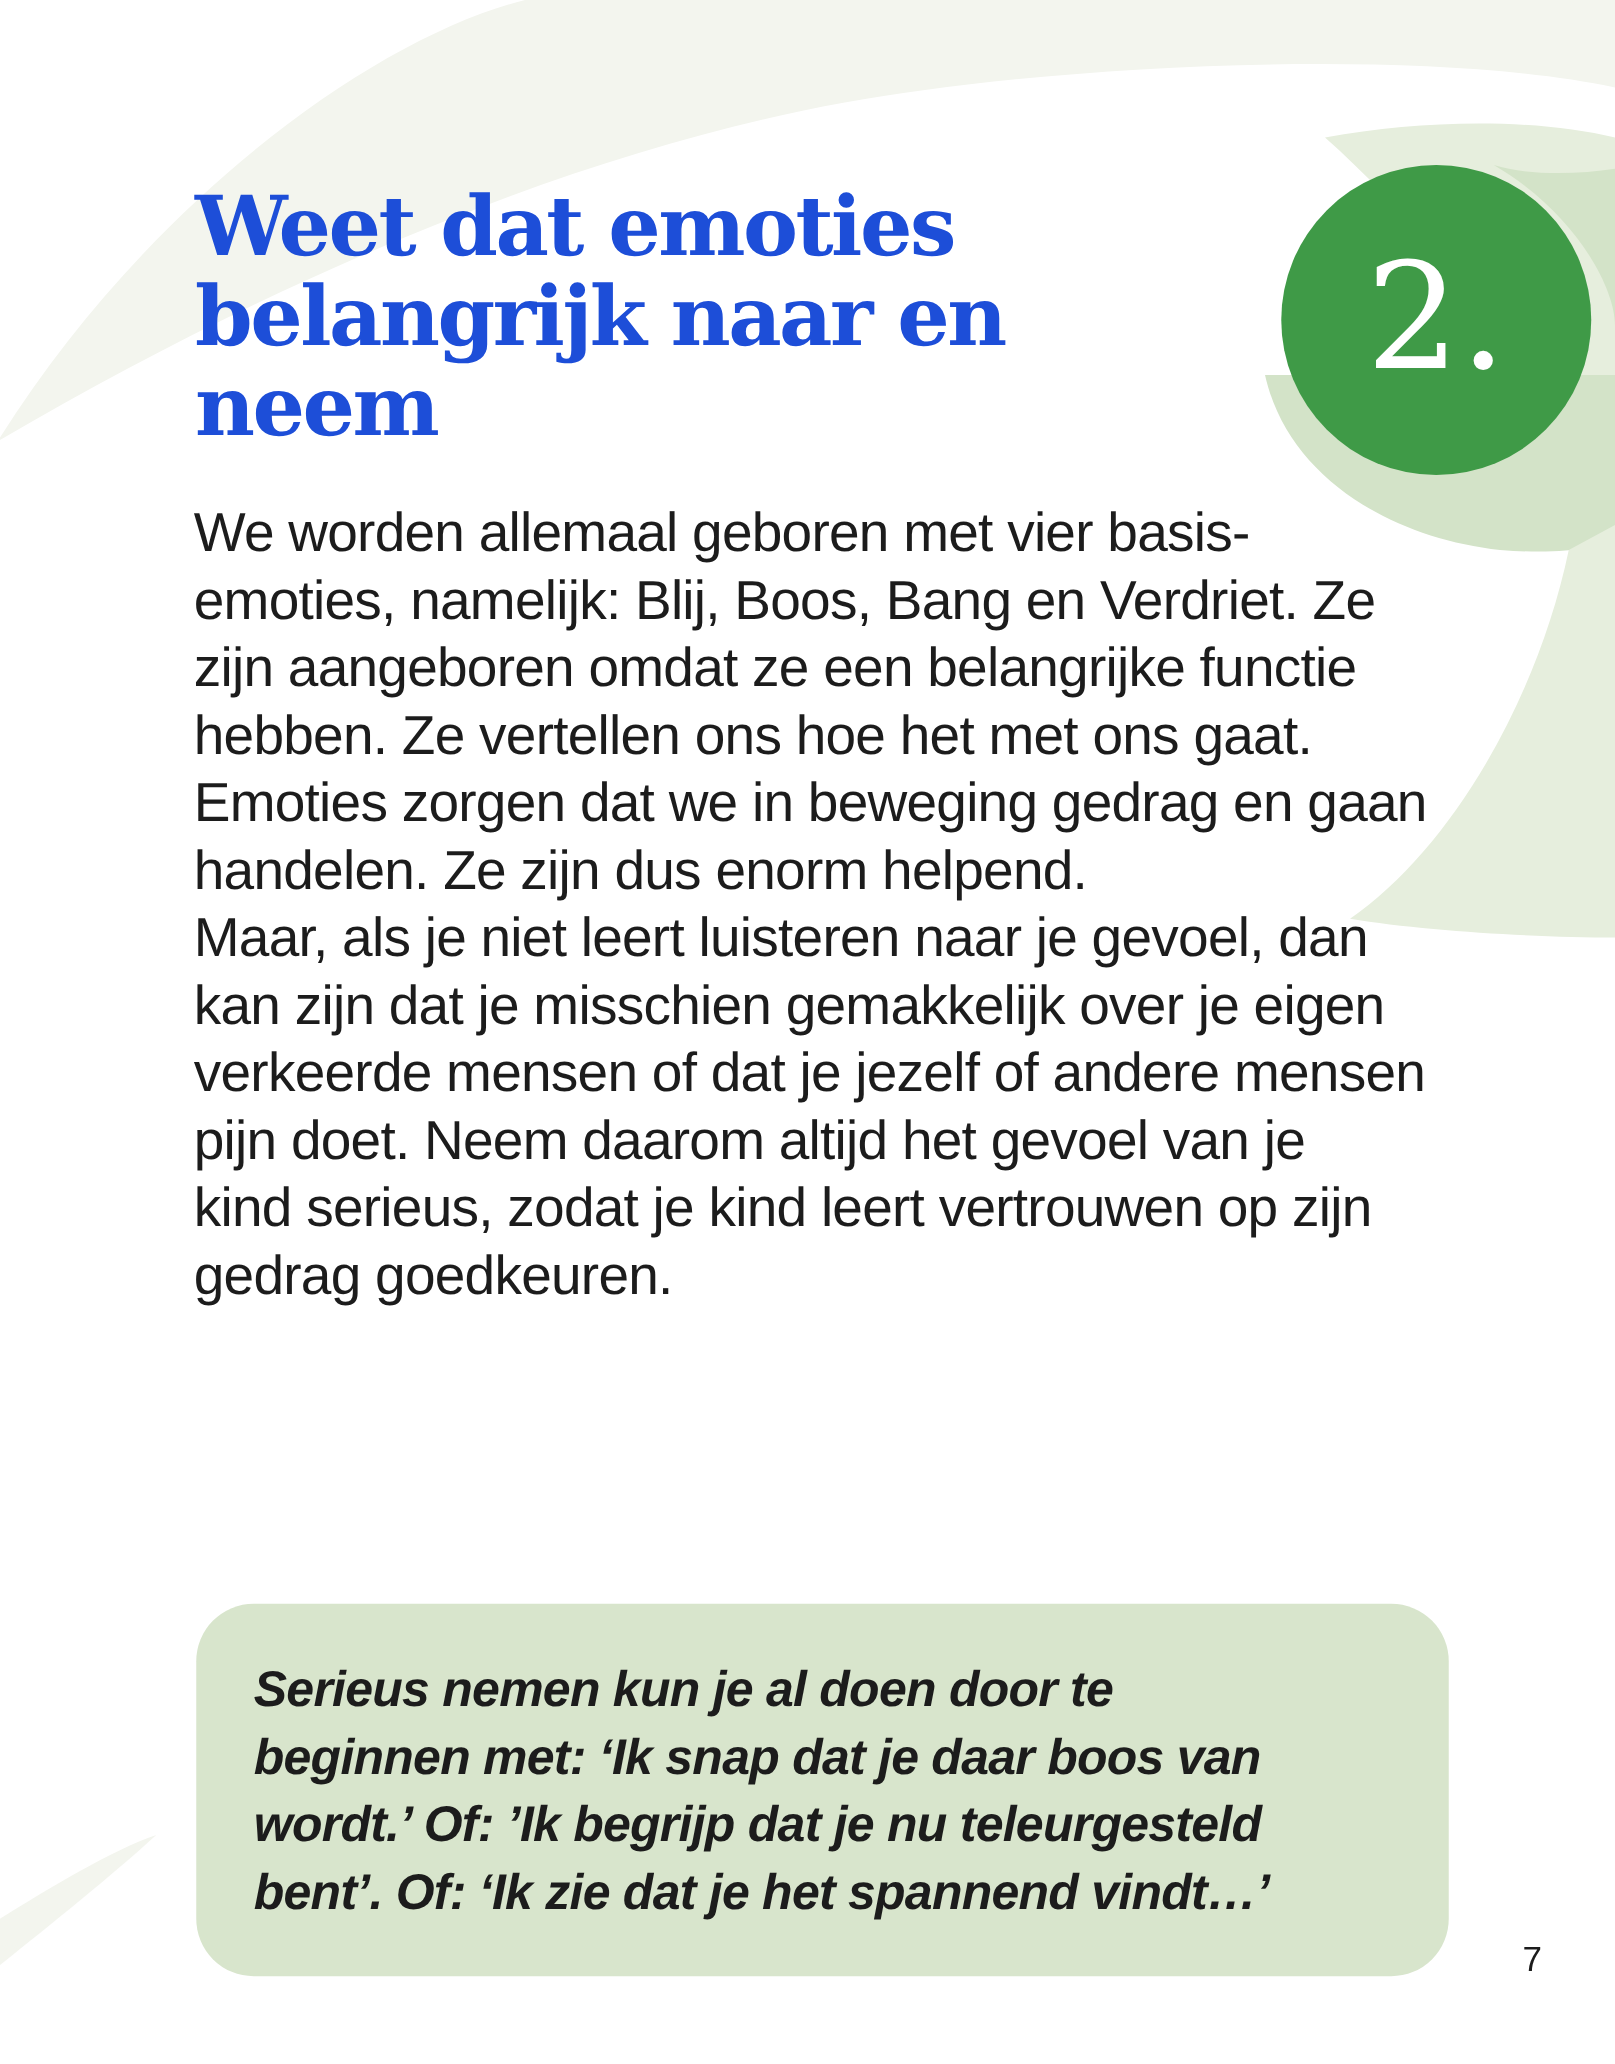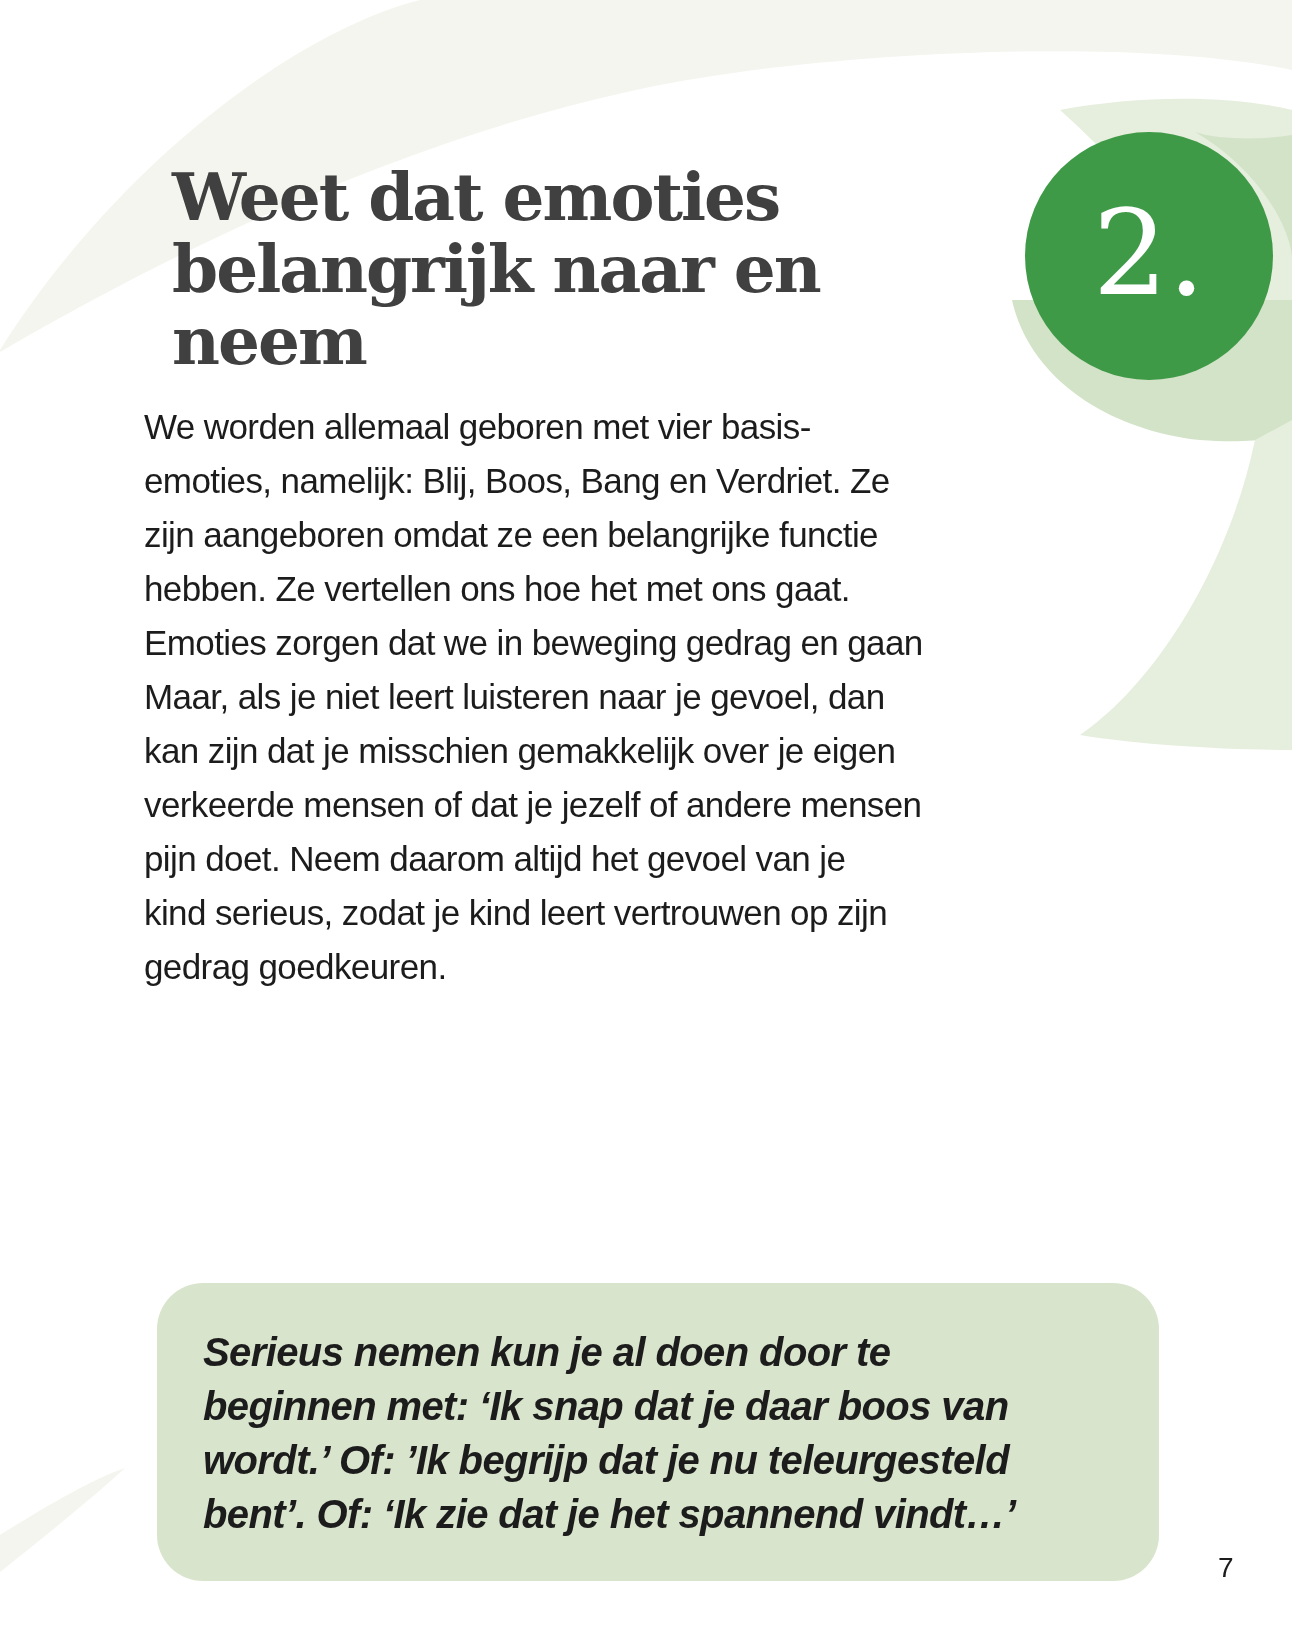--- a/index.html
+++ b/index.html
@@ -16,27 +16,27 @@
     .bg-shapes {
       position: absolute;
       left: 0; top: 0;
       width: 1292px; height: 1651px;
       z-index: 0;
     }
     .title {
       position: absolute;
       left: 156px;
       top: 145px;
-      margin: 16px;
+      margin: 0;
       width: 840px;
       font-family: "DejaVu Serif", serif;
       font-weight: bold;
       font-size: 66px;
       line-height: 72px;
-      color: #404040;
+      color: #1d4ed8;
       letter-spacing: -2px;
       z-index: 2;
     }
     .title span { display: block; }
     .badge {
       position: absolute;
       left: 1025px;
       top: 132px;
       width: 248px;
       height: 248px;
@@ -49,26 +49,26 @@
     }
     .badge-num {
       font-family: "DejaVu Serif", serif;
       font-size: 118px;
       color: #ffffff;
       line-height: 1;
       margin-top: -6px;
     }
     .body-text {
       position: absolute;
-      left: 144px;
+      left: 155px;
       top: 400px;
       width: 1010px;
       z-index: 2;
       font-family: "Liberation Sans", sans-serif;
-      font-size: 35px;
+      font-size: 44px;
       line-height: 54px;
       color: #1c1c1c;
       letter-spacing: -0.6px;
     }
     .body-text .line {
       display: block;
       white-space: nowrap;
     }
     .callout {
       position: absolute;
@@ -127,20 +127,21 @@
 <div class="badge">
   <span class="badge-num">2.</span>
 </div>
 
 <div class="body-text">
   <span class="line">We worden allemaal geboren met vier basis-</span>
   <span class="line">emoties, namelijk: Blij, Boos, Bang en Verdriet. Ze</span>
   <span class="line">zijn aangeboren omdat ze een belangrijke functie</span>
   <span class="line">hebben. Ze vertellen ons hoe het met ons gaat.</span>
   <span class="line">Emoties zorgen dat we in beweging gedrag en gaan</span>
+  <span class="line">handelen. Ze zijn dus enorm helpend.</span>
   <span class="line">Maar, als je niet leert luisteren naar je gevoel, dan</span>
   <span class="line">kan zijn dat je misschien gemakkelijk over je eigen</span>
   <span class="line">verkeerde mensen of dat je jezelf of andere mensen</span>
   <span class="line">pijn doet. Neem daarom altijd het gevoel van je</span>
   <span class="line">kind serieus, zodat je kind leert vertrouwen op zijn</span>
   <span class="line">gedrag goedkeuren.</span>
 </div>
 
 <div class="callout">
   <div class="callout-text">

